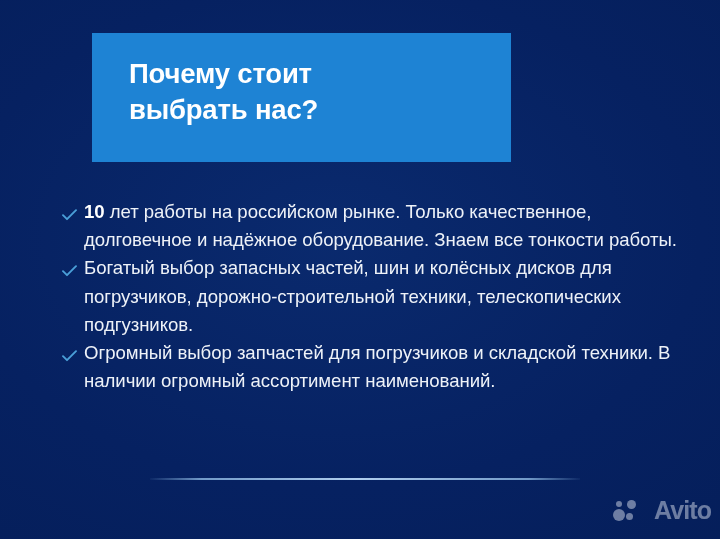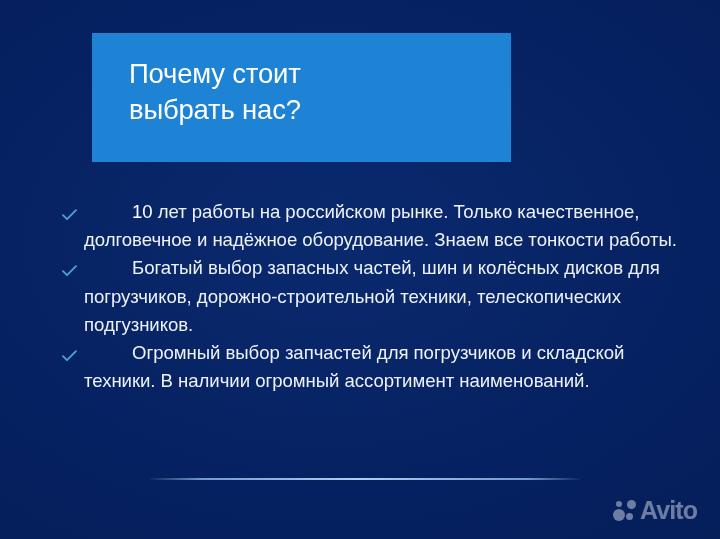--- a/index.html
+++ b/index.html
@@ -36,21 +36,21 @@
     background: #1e83d4;
     box-sizing: border-box;
   }
   #title-text {
     position: absolute;
     left: 37px;
     top: 23px;
     right: 14px;
     color: #ffffff;
     font-size: 27.5px;
-    font-weight: normal;
+    font-weight: bold;
     line-height: 36px;
     letter-spacing: -0.2px;
     white-space: pre-line;
   }
 
   
   #bullets {
     position: absolute;
     left: 62px;
     top: 198px;
@@ -72,23 +72,22 @@
   }
   .check-icon svg { display: block; margin-top: 7px; }
   .bullet-text {
     flex: 1 1 auto;
     color: #eef2f8;
     font-size: 18.6px;
     line-height: 28.2px;
     letter-spacing: -0.05px;
   }
   .bullet-text .lead {
-    font-weight: normal;
+    font-weight: bold;
     color: #ffffff;
-    margin-left: 48px;
   }
 
   
   #divider {
     position: absolute;
     left: 150px;
     top: 478px;
     width: 430px;
     height: 2px;
     background: linear-gradient(to right,
@@ -118,21 +117,21 @@
     position: absolute;
     display: block;
     border-radius: 50%;
     background: #e8edf6;
   }
   .dot-a { width: 12px; height: 12px; left: 0px;  top: 10px; }
   .dot-b { width: 9px;  height: 9px;  left: 14px; top: 1px;  }
   .dot-c { width: 7px;  height: 7px;  left: 13px; top: 14px; }
   .dot-d { width: 6px;  height: 6px;  left: 3px;  top: 2px;  }
   #avito-word {
-    margin-left: 1px;
+    margin-left: 15px;
     color: #e8edf6;
     font-size: 25px;
     font-weight: bold;
     letter-spacing: -0.9px;
     line-height: 23px;
   }
 </style>
 </head>
 <body>
 

